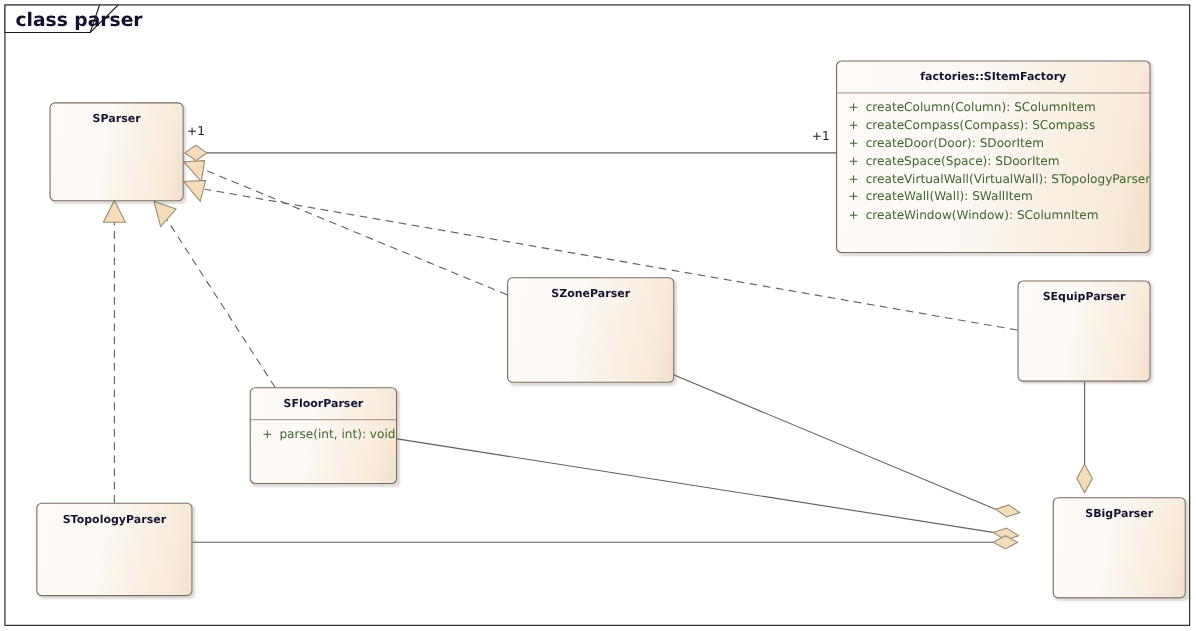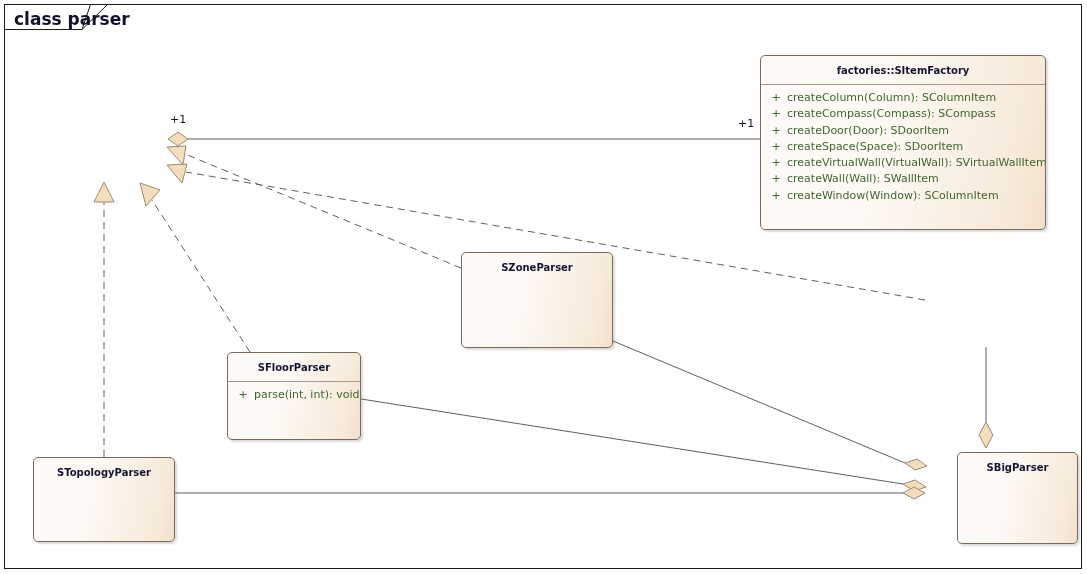--- a/index.html
+++ b/index.html
@@ -169,38 +169,44 @@
       <div class="uml-member">
         <span class="uml-vis">+</span>
         <span class="uml-sig">createDoor(Door): SDoorItem</span>
       </div>
       <div class="uml-member">
         <span class="uml-vis">+</span>
         <span class="uml-sig">createSpace(Space): SDoorItem</span>
       </div>
       <div class="uml-member">
         <span class="uml-vis">+</span>
-        <span class="uml-sig">createVirtualWall(VirtualWall): SVirtualWallItem</span>
+        <span class="uml-sig">createVirtualWall(VirtualWall): STopologyParser</span>
       </div>
       <div class="uml-member">
         <span class="uml-vis">+</span>
         <span class="uml-sig">createWall(Wall): SWallItem</span>
       </div>
       <div class="uml-member">
         <span class="uml-vis">+</span>
         <span class="uml-sig">createWindow(Window): SColumnItem</span>
       </div>
     </div>
   </div>
 
+  <div class="uml-class" style="left:45px; top:93px; width:122px; height:90px;">
+    <div class="uml-name">SParser</div>
+  </div>
 
   <div class="uml-class" style="left:461px; top:252px; width:152px; height:96px;">
     <div class="uml-name">SZoneParser</div>
   </div>
 
+  <div class="uml-class" style="left:925px; top:255px; width:121px; height:92px;">
+    <div class="uml-name">SEquipParser</div>
+  </div>
 
   <div class="uml-class" style="left:227px; top:352px; width:134px; height:88px;">
     <div class="uml-name">SFloorParser</div>
     <div class="uml-sep"></div>
     <div class="uml-members">
       <div class="uml-member">
         <span class="uml-vis">+</span>
         <span class="uml-sig">parse(int, int): void</span>
       </div>
     </div>

